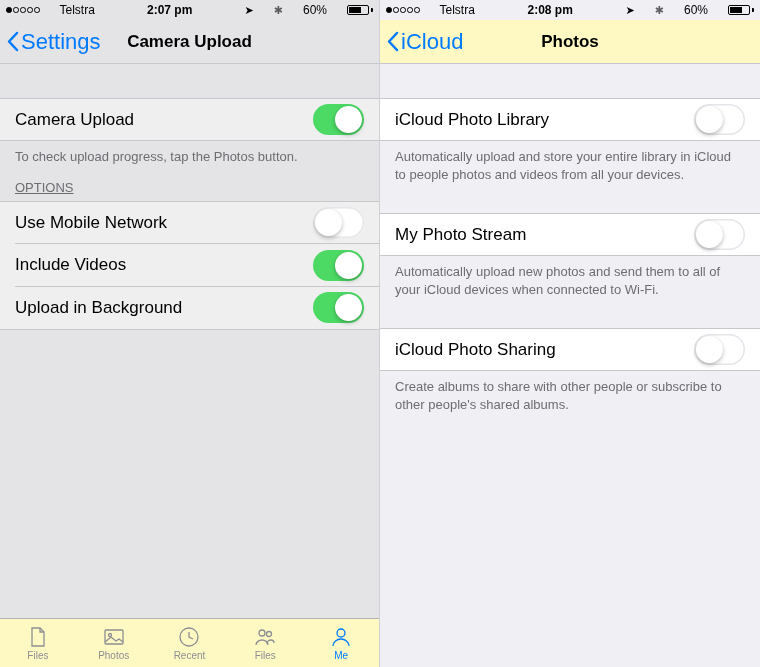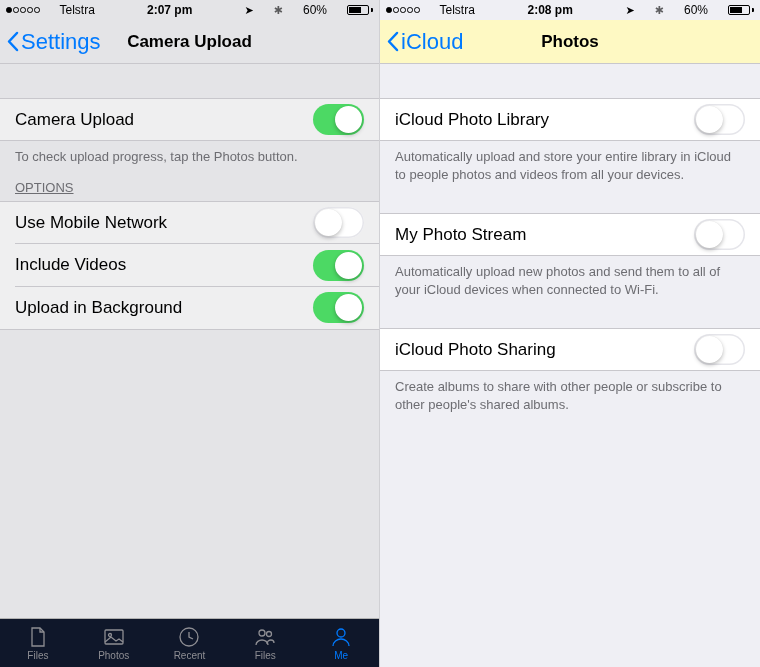--- a/index.html
+++ b/index.html
@@ -48,21 +48,21 @@
   .footer-text { font-size: 13px; color: #6d6d72; padding: 7px 15px 8px 15px; line-height: 1.35; }
 
   
   .toggle { width: 51px; height: 31px; border-radius: 31px; background: #e5e5ea; position: relative; flex-shrink: 0; }
   .toggle.off { background: #fff; box-shadow: inset 0 0 0 1.5px #e5e5ea; }
   .toggle.on { background: #4cd964; }
   .knob { width: 27px; height: 27px; border-radius: 50%; background: #fff; position: absolute; top: 2px; left: 2px; box-shadow: 0 2px 4px rgba(0,0,0,.25), 0 0 1px rgba(0,0,0,.1); transition: none; }
   .toggle.on .knob { left: 22px; }
 
   
-  .tabbar { height: 49px; background: #0f172a; border-top: 0.5px solid #b2b2b2; display: flex; }
+  .tabbar { height: 49px; background: #fef9c3; border-top: 0.5px solid #b2b2b2; display: flex; }
   .tab { flex: 1; display: flex; flex-direction: column; align-items: center; justify-content: center; gap: 1px; color: #8e8e93; font-size: 10px; }
   .tab.active { color: #007aff; }
   .tab svg { width: 26px; height: 24px; }
   .tab svg * { stroke: currentColor; fill: none; stroke-width: 1.3; }
 </style>
 </head>
 <body>
 
 <div class="screen left">
   <div class="status">

